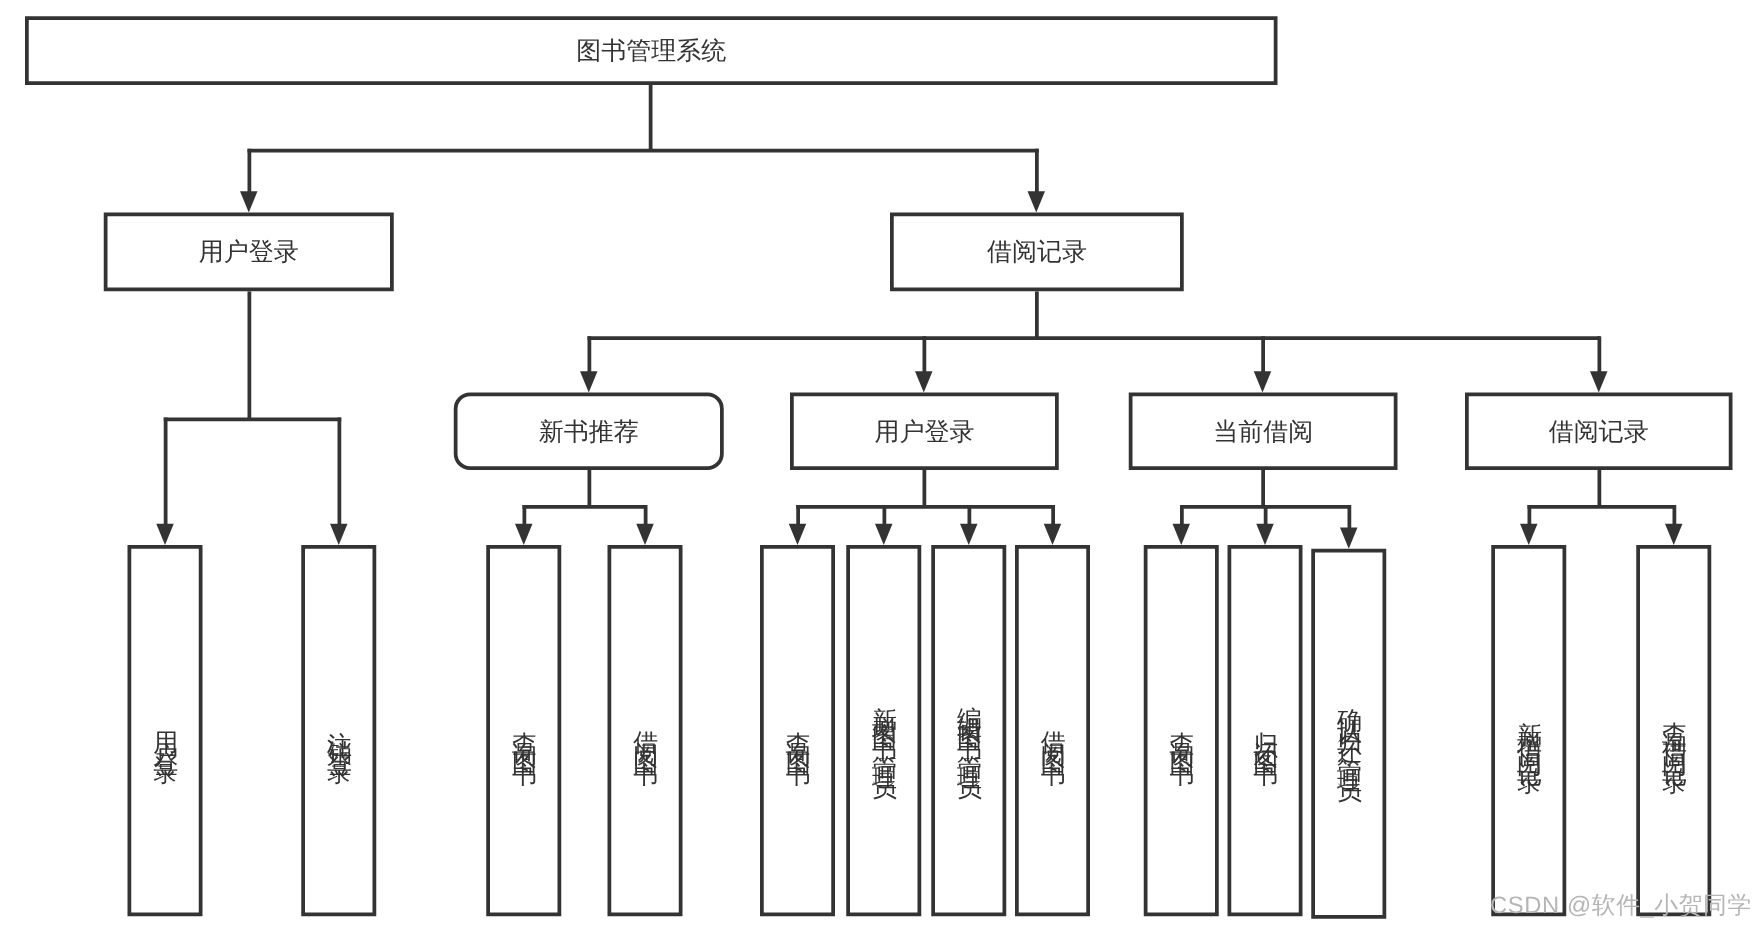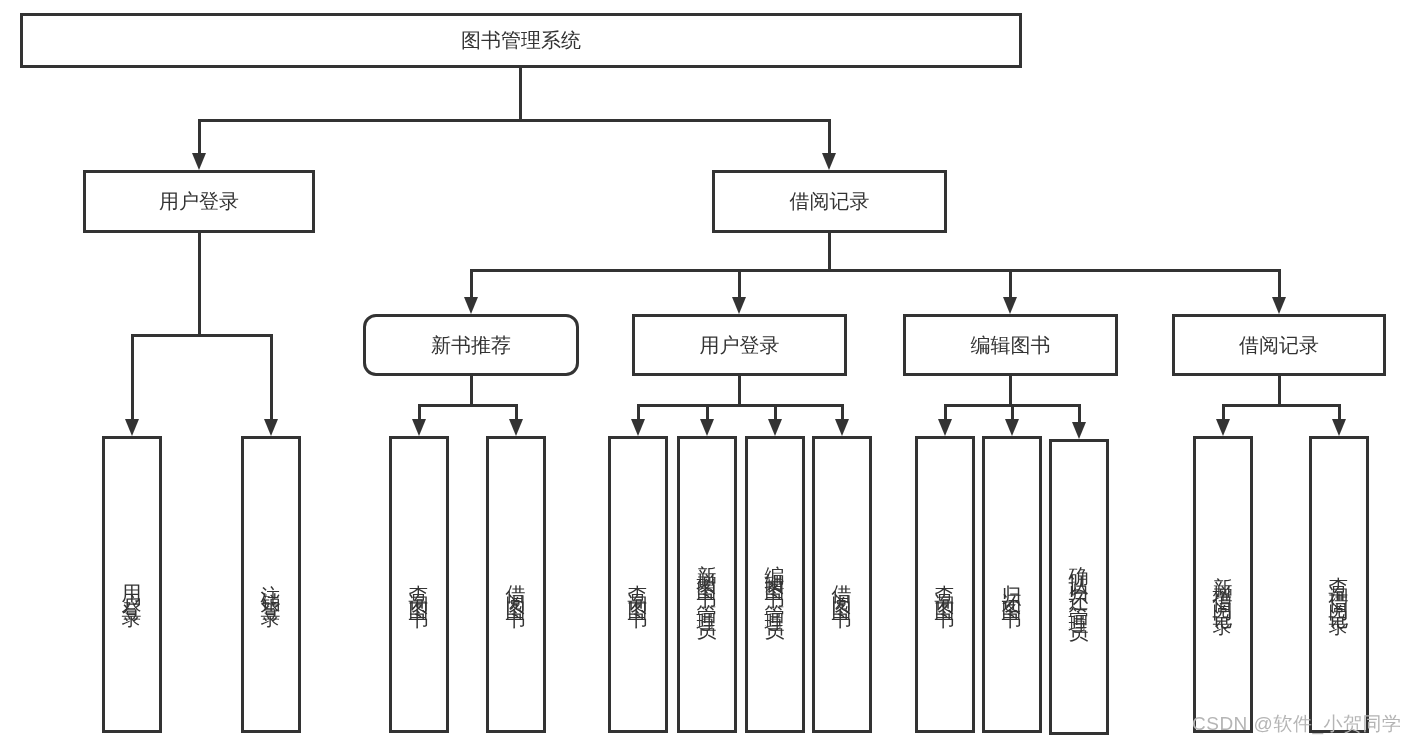--- a/index.html
+++ b/index.html
@@ -49,21 +49,21 @@
     <span>借阅记录</span>
   </div>
 
   <div class="box" style="left:363px;top:314px;width:216px;height:62px;border-radius:13px;">
     <span>新书推荐</span>
   </div>
   <div class="box" style="left:632px;top:314px;width:215px;height:62px;">
     <span>用户登录</span>
   </div>
   <div class="box" style="left:903px;top:314px;width:215px;height:62px;">
-    <span>编辑图书</span>
+    <span>当前借阅</span>
   </div>
   <div class="box" style="left:1172px;top:314px;width:214px;height:62px;">
     <span>借阅记录</span>
   </div>
 
   <div class="box leaf" style="left:102px;top:436px;width:60px;height:297px;">
     <span>用户登录</span>
   </div>
   <div class="box leaf" style="left:241px;top:436px;width:60px;height:297px;">
     <span>注销登录</span>

